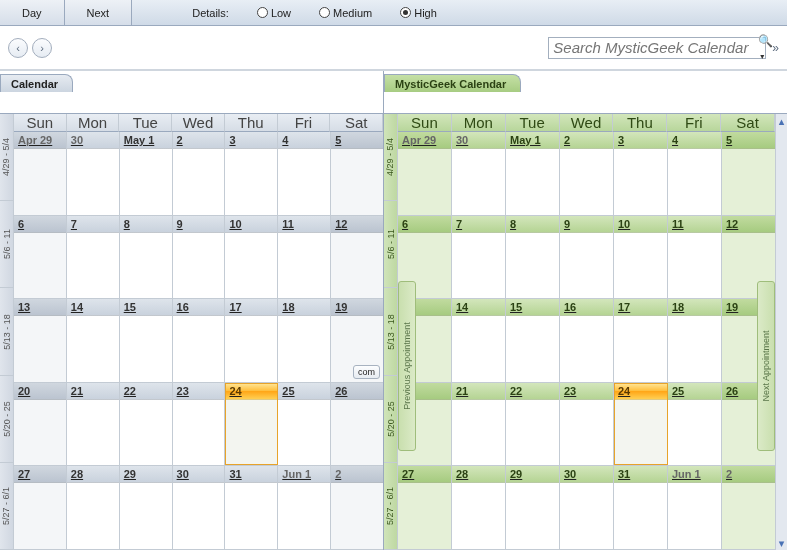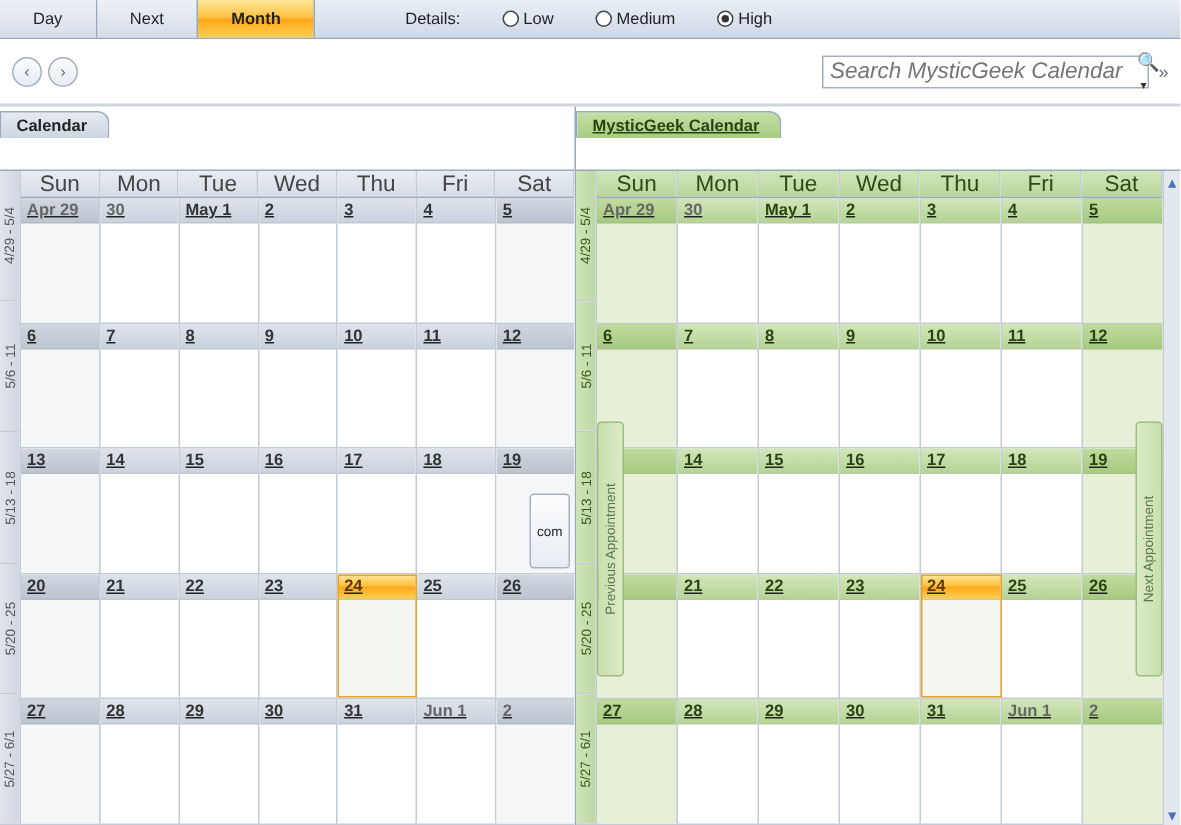--- a/index.html
+++ b/index.html
@@ -65,21 +65,21 @@
   .tab {
     height:22px; display:flex; align-items:center;
   }
   .tab-label {
     padding: 3px 14px 2px 10px; font-weight:600;
     border-top-right-radius: 8px;
     border: 1px solid #9aa9be; border-bottom:0;
     position:relative; top:1px; z-index:2;
   }
   .gray .tab-label { background: linear-gradient(#e6ebf1,#ccd5e0); }
-  .green .tab-label { background: linear-gradient(#c5e0a6,#a7cc82); color:#2b4213;text-decoration:underline;}
+  .green .tab-label { background: linear-gradient(#c5e0a6,#a7cc82); color:#2b4213;}
   .tab-fill { flex:1; }
 
   .grid-wrap { flex:1; border-top:1px solid #9aa9be; display:flex; overflow:hidden; background:#fff;}
   .grid { flex:1; display:flex; flex-direction:column; }
 
   .dow-row { display:flex; }
   .dow-cell {
     flex:1; text-align:center; height:18px; line-height:18px;
     border-right:1px solid #c3cbd4; border-bottom:1px solid #9aa9be;
     font-size:15px;
@@ -120,21 +120,21 @@
   .day-cell.outside .day-hdr { color:#666; }
 
   .day-cell.today .day-hdr {
     background: linear-gradient(#ffe89b,#ffbf3e 48%,#ffa617 52%,#ffcf52)!important;
     color:#5a3900;
   }
   .day-cell.today { outline:1px solid #e7a32a; outline-offset:-1px; background:#f3f5f0;}
 
   .badge {
     position:absolute; bottom:3px; right:3px;
-    font-size:9px; padding:19px 4px; border:1px solid #a7b2c0;
+    font-size:9px; padding:1px 4px; border:1px solid #a7b2c0;
     border-radius:3px; background:linear-gradient(#fcfdfe,#e7ecf2); cursor:pointer;
   }
 
   
   .appt-handle {
     position:absolute; top:210px; width:18px; height:170px;
     border:1px solid #9fbd7b; border-radius:3px;
     display:flex; align-items:center; justify-content:center;
     font-size:9px; color:#5a764a; cursor:pointer; z-index:5;
   }
@@ -146,21 +146,20 @@
   .sbar { width:12px; background:#e3e8ef; border-left:1px solid #c3cbd4; display:flex; flex-direction:column;}
   .sbar .arrow { height:14px; display:flex; align-items:center; justify-content:center; color:#4a72b5; cursor:pointer;}
   .sbar .track { flex:1; }
 </style>
 </head>
 <body>
 
 <div class="toolbar">
   <div class="view-btn">Day</div>
   <div class="view-btn">Next</div>
-  <div class="view-btn active">Month</div>
   <div class="detail-group">
     <span>Details:</span>
     <label class="radio">
         <i></i>
         <span>Low</span>
       </label>
     <label class="radio">
         <i></i>
         <span>Medium</span>
       </label>

